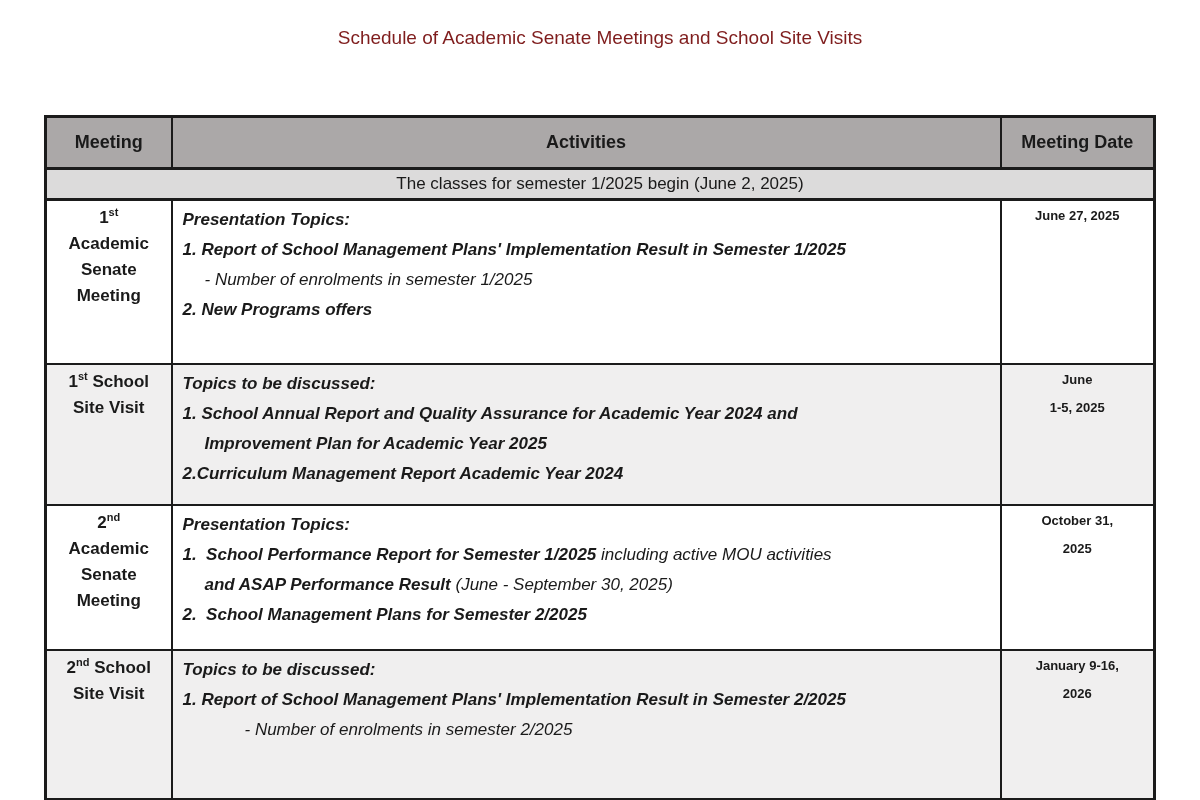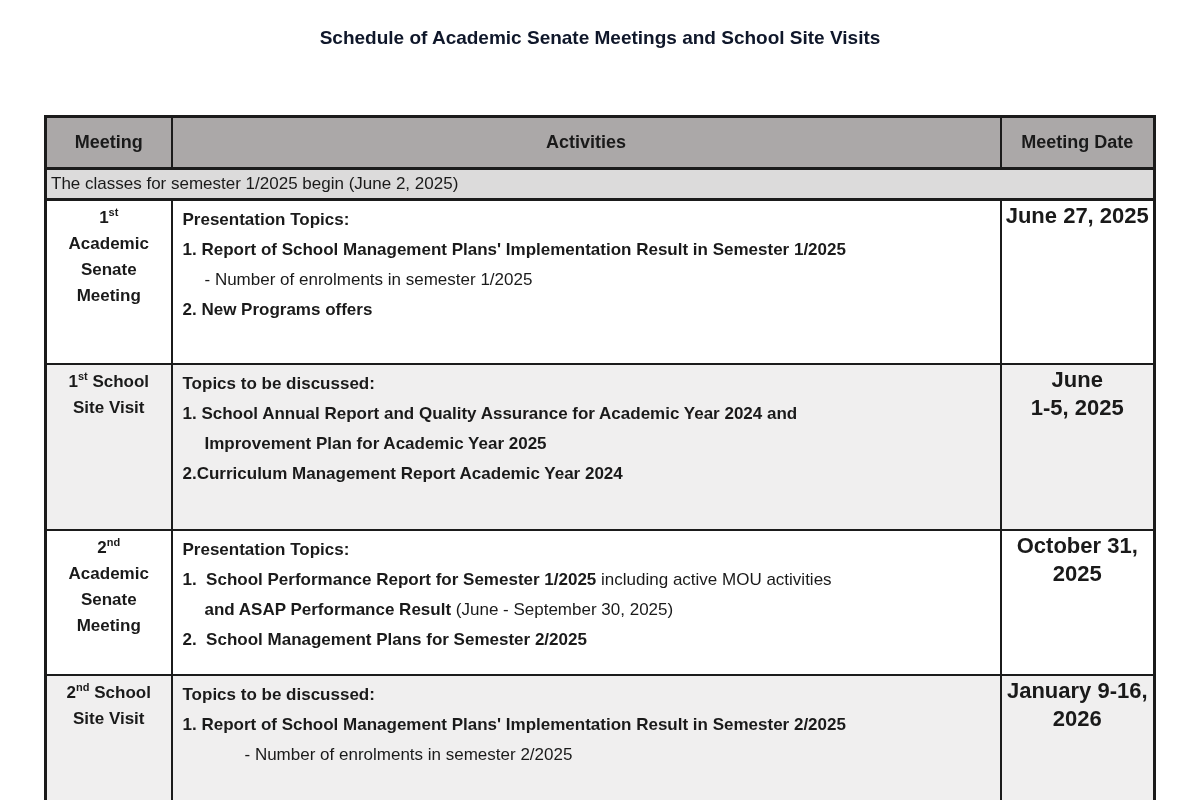--- a/index.html
+++ b/index.html
@@ -11,22 +11,22 @@
     background: #ffffff;
     font-family: "Liberation Sans", sans-serif;
     color: #1a1a1a;
   }
   .page { position: relative; width: 1200px; height: 800px; }
   .title {
     margin: 27px 0 0 0;
     width: 1200px;
     text-align: center;
     font-size: 19px;
-    font-weight: 700;
-    color: #0f172a;
+    font-weight: 400;
+    color: #7f1d1d;
   }
   table.schedule {
     position: absolute;
     left: 44px;
     top: 88px;
     width: 1109px;
     border-collapse: collapse;
     table-layout: fixed;
     border: 3px solid var(--border, #1b1b1b);
   }
@@ -37,21 +37,21 @@
   th {
     background: var(--header-bg, #aba8a8);
     height: 47px;
     font-size: 18px;
     font-weight: 700;
     text-align: center;
     vertical-align: middle;
     border-bottom-width: 3px;
   }
   tr.banner td {
-    text-align: left;
+    text-align: center;
     font-size: 17px;
     font-weight: 400;
     height: 26px;
     padding: 1px 4px;
     vertical-align: middle;
     border-top-width: 3px;
     border-bottom-width: 3px;
   }
   tr.banner-light td { background: var(--banner-light, #dcdbdb); }
   tr.banner-dark td { background: var(--banner-dark, #b3b0b0); }
@@ -59,35 +59,35 @@
   tr.data-row.shaded td { background: var(--row-shaded, #f0efef); }
   td.meeting {
     text-align: center;
     font-size: 17px;
     font-weight: 700;
     line-height: 26px;
     padding-top: 4px;
     white-space: pre-line;
   }
   td.meeting sup { font-size: 11px; line-height: 0; }
-  td.acts { padding: 4px 10px 4px 10px; font-size: 17px; }
+  td.acts { padding: 4px 10px 4px 10px; font-size: 17px; font-style: italic; }
   .aline { line-height: 30px; font-weight: 700; white-space: pre-wrap; }
   .aline .reg { font-weight: 400; }
   .aline.indent-1 { padding-left: 22px; }
   .aline.indent-2 { padding-left: 62px; }
   td.date {
     text-align: center;
     vertical-align: middle;
-    font-size: 22px;
+    font-size: 13px;
     font-weight: 700;
     line-height: 28px;
     white-space: pre-line;
   }
   tr.r1 { height: 164px; }
-  tr.r2 { height: 166px; }
+  tr.r2 { height: 141px; }
   tr.r3 { height: 145px; }
   tr.r4 { height: 150px; }
 </style>
 </head>
 <body>
 
 <div class="page">
   <h1 class="title">Schedule of Academic Senate Meetings and School Site Visits</h1>
 
   <table class="schedule">

